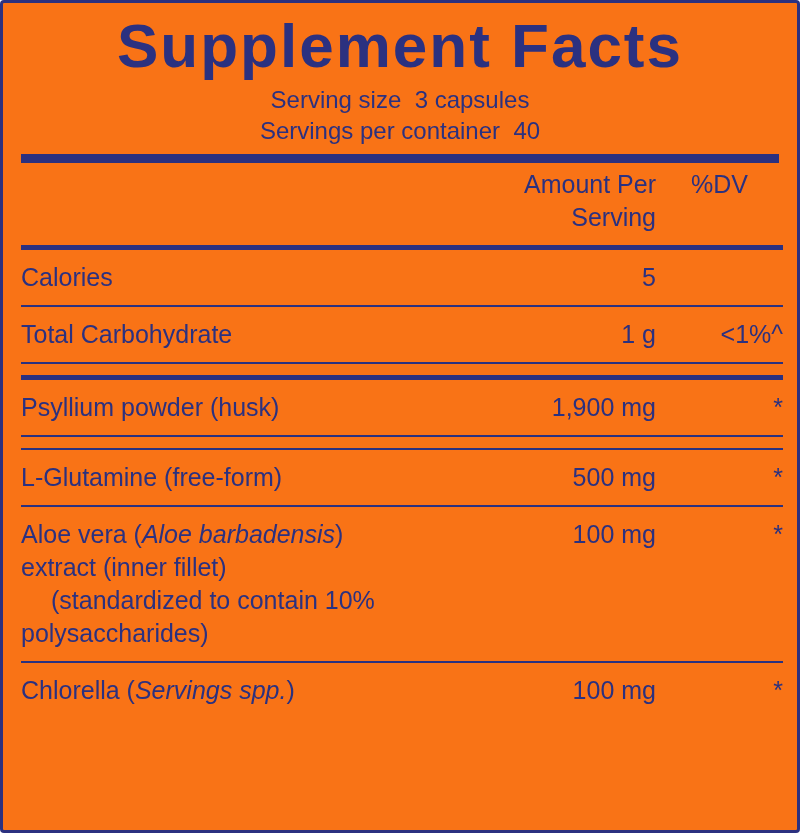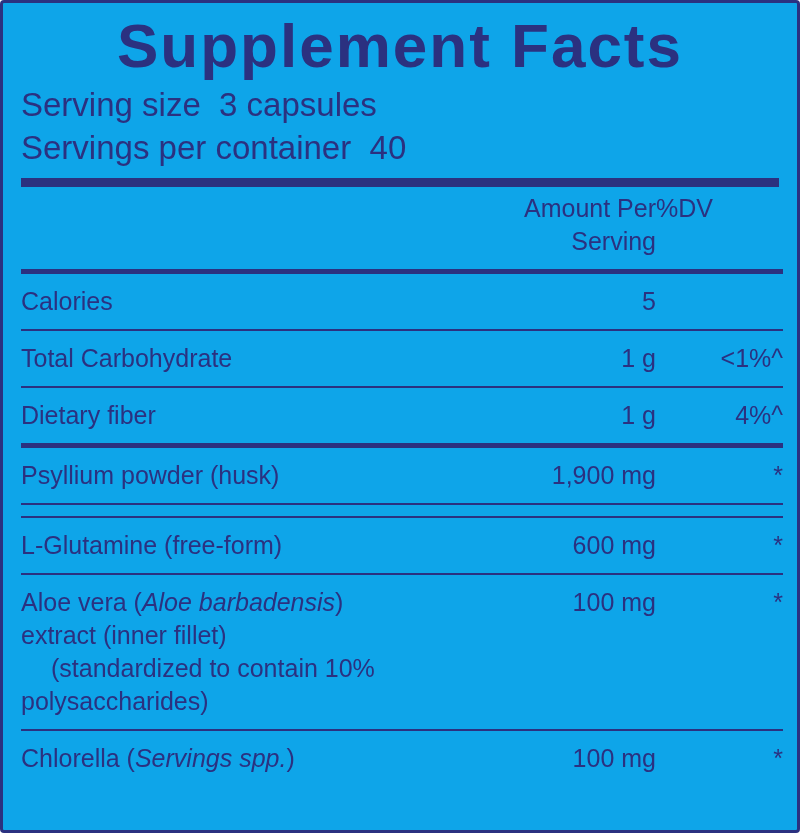--- a/index.html
+++ b/index.html
@@ -9,21 +9,21 @@
   }
   body {
     font-family: "Liberation Sans", sans-serif;
     color: #2b3180;
   }
   .panel {
     position: relative;
     width: 800px;
     height: 833px;
     box-sizing: border-box;
-    background: #0ea5e9;
+    background: #f97316;
     border: 3px solid #2b3180;
     border-radius: 4px;
     overflow: hidden;
   }
   .inner {
     position: absolute;
     left: 18px;
     right: 18px;
     top: 10px;
   }
@@ -31,24 +31,25 @@
     font-size: 62px;
     font-weight: bold;
     letter-spacing: 2px;
     line-height: 1.05;
     color: #2b3180;
     text-align: center;
     white-space: nowrap;
     margin: 0 0 6px 0;
   }
   .serving-line {
-    font-size: 33px;
+    font-size: 24px;
     line-height: 1.30;
     color: #2b3180;
     white-space: nowrap;
+    text-align: center;
   }
   .rule-thick {
     height: 9px;
     background: #2b3180;
     margin-top: 8px;
   }
   table.facts {
     width: 100%;
     border-collapse: collapse;
     table-layout: fixed;
@@ -59,21 +60,21 @@
     line-height: 1.32;
     color: #2b3180;
     padding: 5px 0 6px 0;
   }
   td.c-name { width: 420px; padding-left: 2px; margin-top: 6px; }
   td.c-amt  { width: 215px; text-align: right; padding-right: 6px; }
   td.c-dv   { width: 127px; text-align: right; padding-right: 4px; }
 
   .hdr td { padding: 4px 0 6px 0; font-size: 25px; }
   .hdr .c-amt { text-align: right; }
-  .hdr .c-dv { text-align: left; }
+  .hdr .c-dv { text-align: center; }
 
   .sub { padding-left: 30px; }
   .indent2 { padding-left: 30px; }
   .ital { font-style: italic; }
   .star { font-size: 24px; }
 
   .sep-row td { padding: 0; }
   .sep-row .bar-thin { height: 2px; background: #2b3180; }
   .sep-row .bar-med { height: 5px; background: #2b3180; }
 </style>
@@ -122,25 +123,20 @@
         <td class="c-name">Total Carbohydrate</td>
         <td class="c-amt">1 g</td>
         <td class="c-dv">&lt;1%^</td>
       </tr>
       <tr class="sep-row">
         <td colspan="3">
               <div class="bar-thin"></div>
             </td>
       </tr>
 
-      <tr>
-        <td class="c-name sub">Dietary fiber</td>
-        <td class="c-amt">1 g</td>
-        <td class="c-dv">4%^</td>
-      </tr>
       <tr class="sep-row">
         <td colspan="3">
               <div class="bar-med"></div>
             </td>
       </tr>
 
       <tr>
         <td class="c-name">Psyllium powder (husk)</td>
         <td class="c-amt">1,900 mg</td>
         <td class="c-dv star">*</td>
@@ -152,21 +148,21 @@
       </tr>
 
       <tr class="sep-row">
         <td colspan="3">
               <div class="bar-thin"></div>
             </td>
       </tr>
 
       <tr>
         <td class="c-name">L-Glutamine (free-form)</td>
-        <td class="c-amt">600 mg</td>
+        <td class="c-amt">500 mg</td>
         <td class="c-dv star">*</td>
       </tr>
       <tr class="sep-row">
         <td colspan="3">
               <div class="bar-thin"></div>
             </td>
       </tr>
 
       <tr>
         <td class="c-name">

